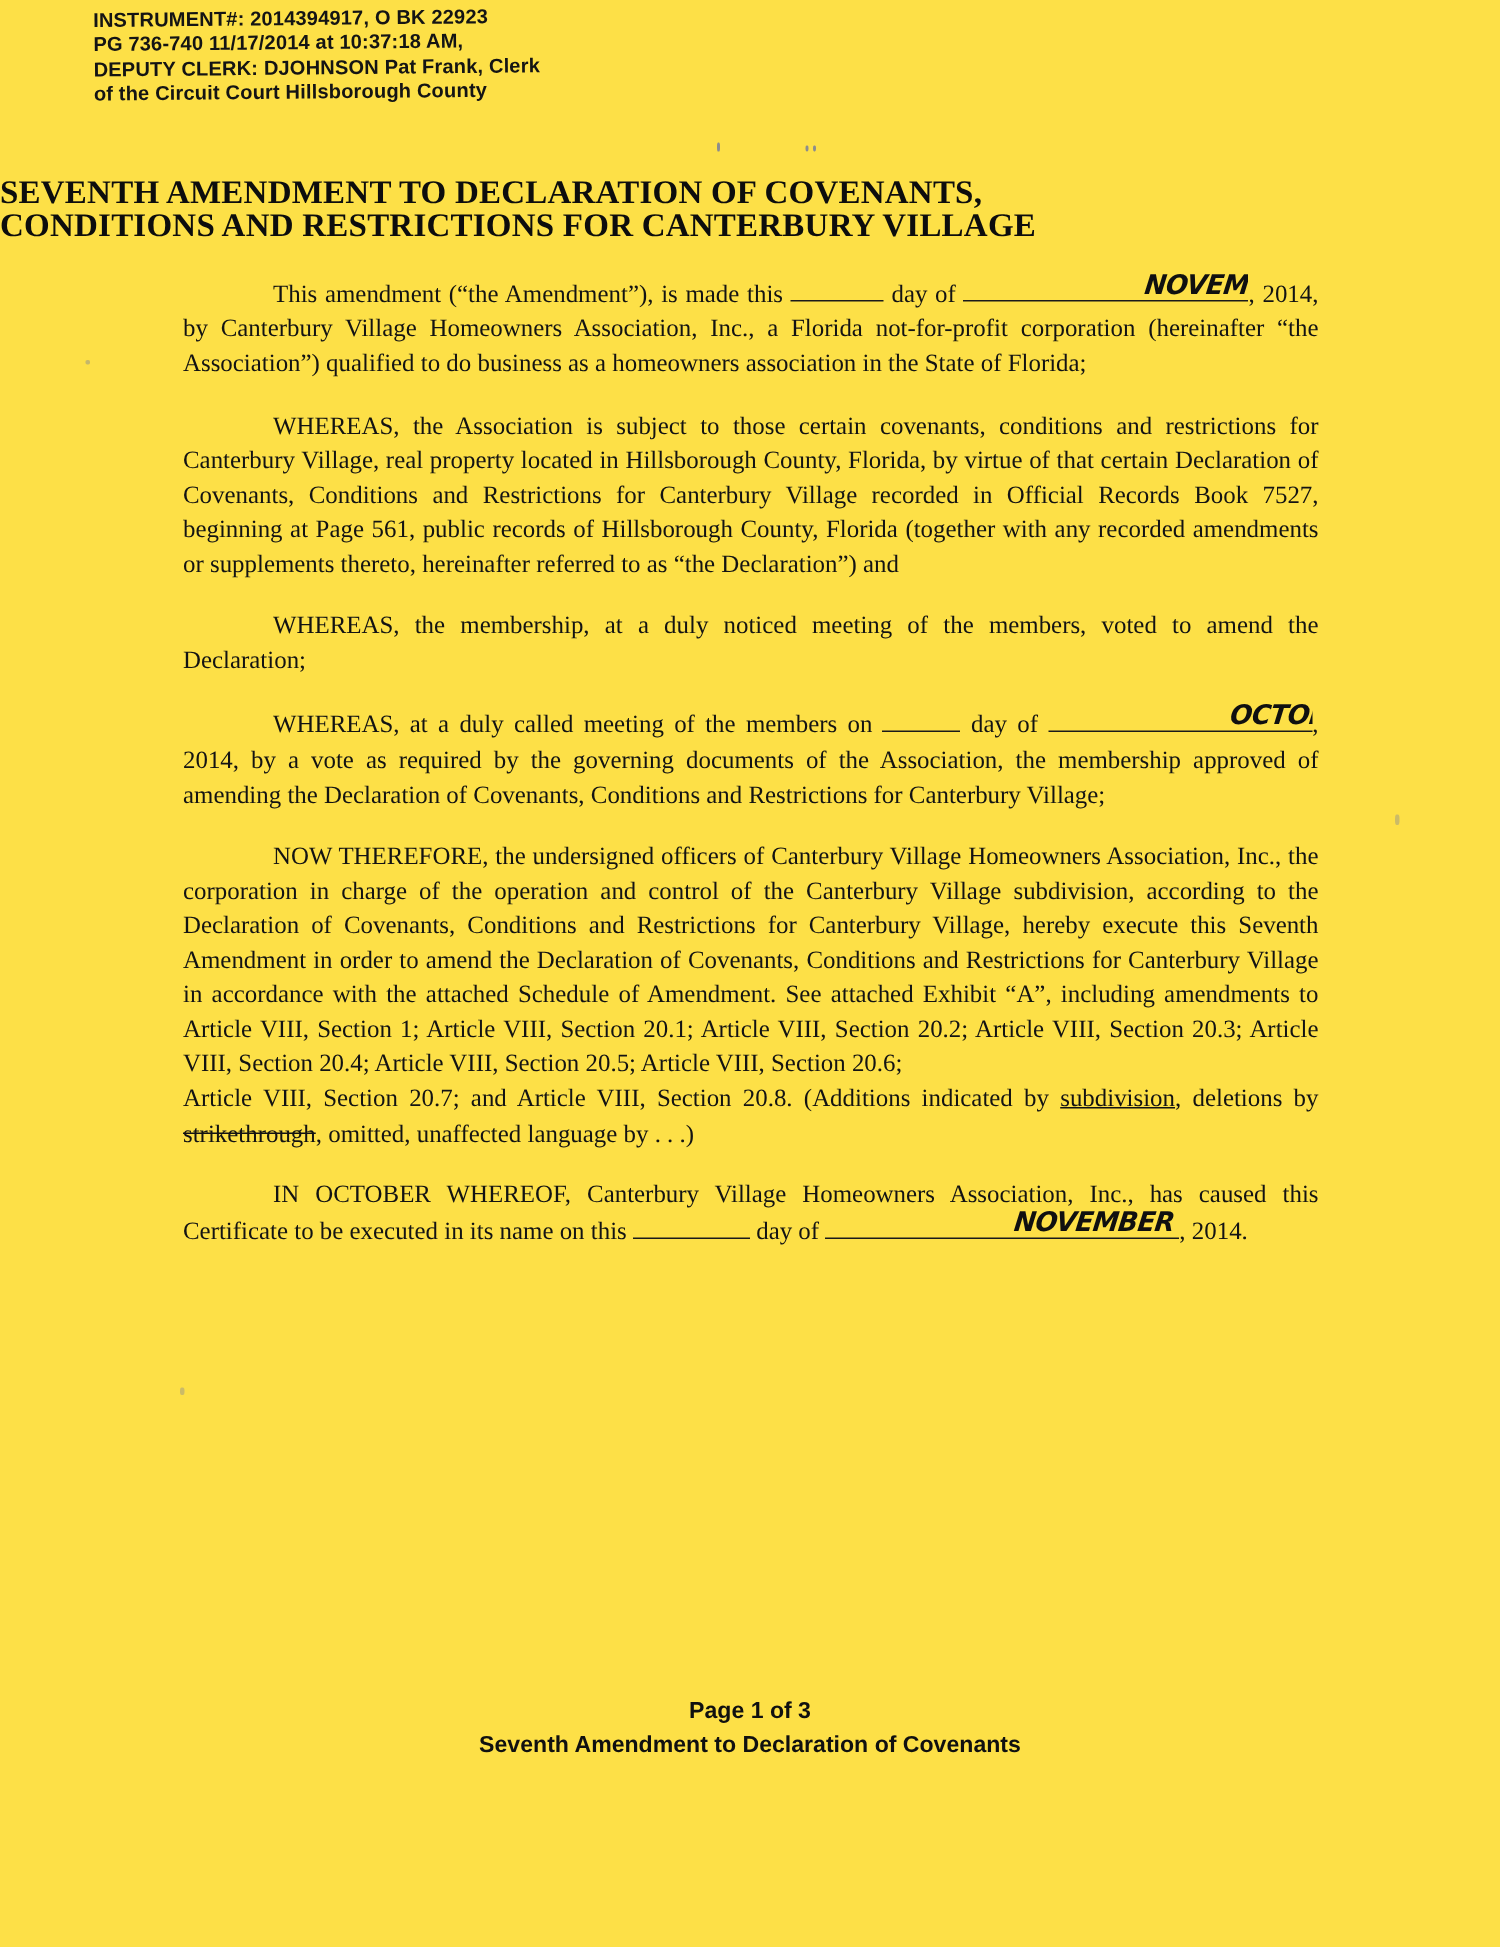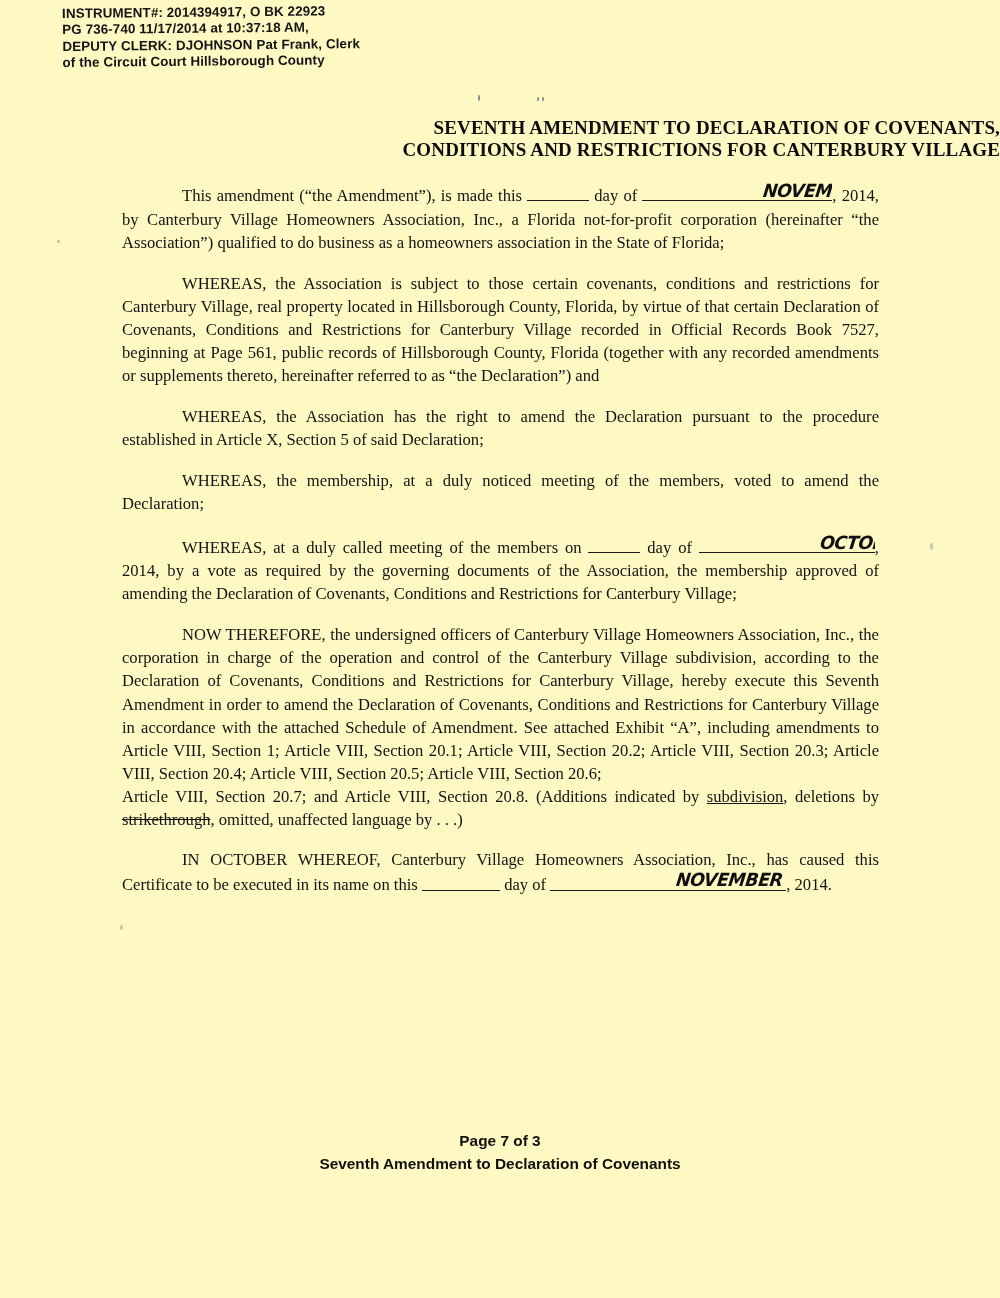--- a/index.html
+++ b/index.html
@@ -5,21 +5,21 @@
 <style>
   html, body {
     margin: 0;
     padding: 0;
     background: #ffffff;
   }
   #page {
     position: relative;
     width: 1000px;
     height: 1298px;
-    background: #fef9c3;
+    background: #fde047;
     overflow: hidden;
     font-family: "Liberation Serif", "DejaVu Serif", serif;
     color: #111111;
   }
 
   
   #rec-stamp {
     position: absolute;
     left: 62px;
     top: 6px;
@@ -42,24 +42,24 @@
     background: #8d8d8d;
     border-radius: 40%;
   }
 
   
   #doc-title {
     position: absolute;
     left: 0;
     right: 0;
     top: 117px;
-    text-align: right;
+    text-align: left;
     font-family: "Liberation Serif", "DejaVu Serif", serif;
     font-weight: 700;
-    font-size: 19px;
+    font-size: 22px;
     line-height: 22px;
     letter-spacing: 0.15px;
     color: #0d0d0d;
   }
   #doc-title .tl { display: block; }
 
   
   #body-text {
     position: absolute;
     left: 122px;
@@ -153,21 +153,20 @@
   <div id="body-text">
 
     <p><span>This amendment (“the Amendment”), is made this</span>
       <span class="blank blank-day"><span class="hand">3RD</span></span>
       <span>day of</span>
       <span class="blank blank-month"><span class="hand">NOVEMBER</span></span><span>, 2014,</span>
       <span>by Canterbury Village Homeowners Association, Inc., a Florida not-for-profit corporation (hereinafter “the Association”) qualified to do business as a homeowners association in the State of Florida;</span></p>
 
     <p>WHEREAS, the Association is subject to those certain covenants, conditions and restrictions for Canterbury Village, real property located in Hillsborough County, Florida, by virtue of that certain Declaration of Covenants, Conditions and Restrictions for Canterbury Village recorded in Official Records Book 7527, beginning at Page 561, public records of Hillsborough County, Florida (together with any recorded amendments or supplements thereto, hereinafter referred to as “the Declaration”) and</p>
 
-    <p>WHEREAS, the Association has the right to amend the Declaration pursuant to the procedure established in Article X, Section 5 of said Declaration;</p>
 
     <p>WHEREAS, the membership, at a duly noticed meeting of the members, voted to amend the Declaration;</p>
 
     <p><span>WHEREAS, at a duly called meeting of the members on</span>
       <span class="blank blank-day2"></span>
       <span>day of</span>
       <span class="blank blank-month2"><span class="hand">OCTOBER</span></span><span>,</span>
       <span>2014, by a vote as required by the governing documents of the Association, the membership approved of amending the Declaration of Covenants, Conditions and Restrictions for Canterbury Village;</span></p>
 
     <p class="tight"><span>NOW THEREFORE, the undersigned officers of Canterbury Village Homeowners Association, Inc., the corporation in charge of the operation and control of the Canterbury Village subdivision, according to the Declaration of Covenants, Conditions and Restrictions for Canterbury Village, hereby execute this Seventh Amendment in order to amend the Declaration of Covenants, Conditions and Restrictions for Canterbury Village in accordance with the attached Schedule of Amendment. See attached Exhibit “A”, including amendments to Article VIII, Section 1; Article VIII, Section 20.1; Article VIII, Section 20.2; Article VIII, Section 20.3; Article VIII, Section 20.4; Article VIII, Section 20.5; Article VIII, Section 20.6;</span><br>
@@ -177,17 +176,17 @@
 
     <p><span>IN OCTOBER WHEREOF, Canterbury Village Homeowners Association, Inc., has caused this Certificate to be executed in its name on this</span>
       <span class="blank blank-day3"><span class="hand">3RD</span></span>
       <span>day of</span>
       <span class="blank blank-month3"><span class="hand">NOVEMBER</span></span><span>,</span>
       <span>2014.</span></p>
 
   </div>
 
   <div id="footer">
-    <span class="fl">Page 7 of 3</span>
+    <span class="fl">Page 1 of 3</span>
     <span class="fl">Seventh Amendment to Declaration of Covenants</span>
   </div>
 
 </div>
 
 </body></html>

